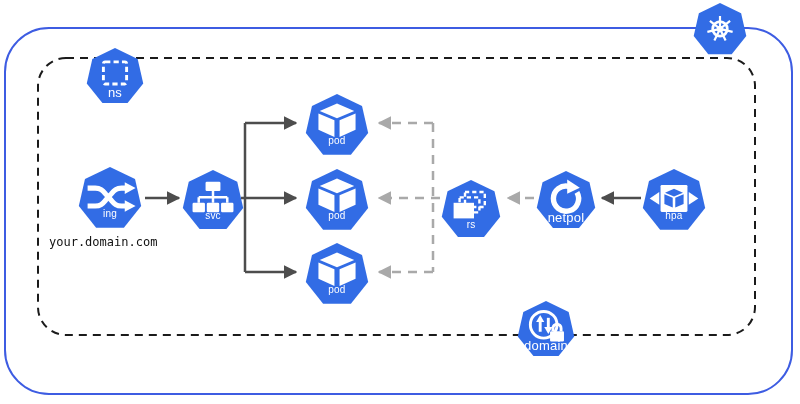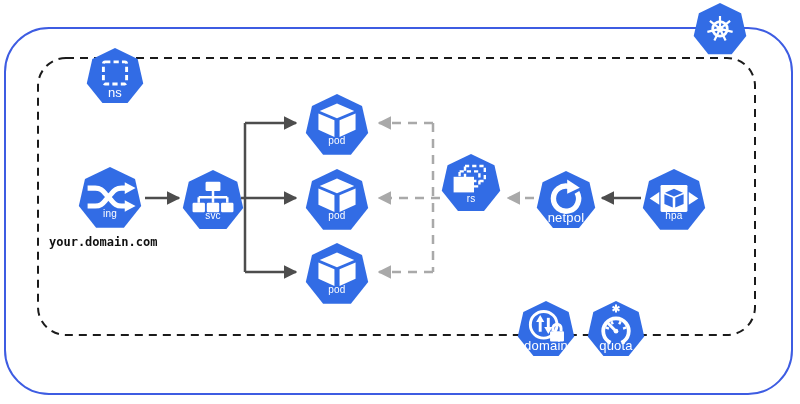--- a/index.html
+++ b/index.html
@@ -7,21 +7,21 @@
          font-family:"Liberation Sans",sans-serif;}
   .wires{position:absolute;left:0;top:0;z-index:1;}
   .icon{position:absolute;z-index:3;}
   .hept{position:absolute;inset:0;background:#326CE5;
         clip-path:polygon(50% 0%,89.1% 18.8%,98.7% 61.1%,71.7% 95%,28.3% 95%,1.3% 61.1%,10.9% 18.8%);}
   .glyph{position:absolute;inset:0;width:100%;height:100%;}
   .ilabel{position:absolute;left:0;right:0;top:66%;text-align:center;color:#fff;
           font-size:10px;line-height:1;letter-spacing:0.2px;}
   .ilabel.small{font-size:13px;}
   .domain{position:absolute;left:49px;top:235px;z-index:3;color:#111;
-          font-family:"DejaVu Sans Mono","Liberation Mono",monospace;font-size:12px;font-weight:bold;}
+          font-family:"DejaVu Sans Mono","Liberation Mono",monospace;font-size:12px;}
 </style>
 </head>
 <body>
 
 <div class="stage">
 
   <svg class="wires" width="800" height="404" viewBox="0 0 800 404">
     <defs>
       <marker id="mDark" viewBox="0 0 10 10" refX="9" refY="5" markerWidth="5.5" markerHeight="5.5" orient="auto">
         <path d="M0,0 L10,5 L0,10 z" fill="#4D4D4D"></path>
@@ -121,21 +121,21 @@
   <div class="icon" style="left:305px;top:243px;width:64px;height:64px">
     <div class="hept"></div>
     <svg class="glyph" viewBox="0 0 100 100">
       <polygon points="50,15 77,26.5 50,38 23,26.5" fill="#fff"></polygon>
       <polygon points="21,30.5 46,41 46,67 21,56" fill="#fff"></polygon>
       <polygon points="54,41 79,30.5 79,56 54,67" fill="#fff"></polygon>
     </svg>
     <span class="ilabel">pod</span>
   </div>
 
-  <div class="icon" style="left:441px;top:154px;width:60px;height:60px">
+  <div class="icon" style="left:441px;top:180px;width:60px;height:60px">
     <div class="hept"></div>
     <svg class="glyph" viewBox="0 0 100 100">
       <rect x="40" y="20" width="33" height="25" fill="none" stroke="#fff" stroke-width="4" stroke-dasharray="7 5"></rect>
       <rect x="31" y="29" width="33" height="25" fill="none" stroke="#fff" stroke-width="4" stroke-dasharray="7 5"></rect>
       <rect x="21" y="38" width="34" height="26" fill="#fff"></rect>
     </svg>
     <span class="ilabel">rs</span>
   </div>
 
   <div class="icon" style="left:536px;top:171px;width:60px;height:60px">
@@ -167,28 +167,17 @@
       <path d="M40 53 V34" stroke="#fff" stroke-width="5" fill="none"></path>
       <polygon points="33,36 40,24 47,36" fill="#fff"></polygon>
       <path d="M54 29 V48" stroke="#fff" stroke-width="5" fill="none"></path>
       <polygon points="47,45 54,57 61,45" fill="#fff"></polygon>
       <path d="M62 52 v-5 a7 7 0 0 1 14 0 v5" fill="none" stroke="#fff" stroke-width="5"></path>
       <rect x="57" y="52" width="24" height="18" rx="2" fill="#fff"></rect>
     </svg>
     <span class="ilabel small">domain</span>
   </div>
 
-  <div class="icon" style="left:587px;top:301px;width:58px;height:58px">
-    <div class="hept"></div>
-    <svg class="glyph" viewBox="0 0 100 100">
-      <path d="M50 6 V20 M44 9.5 L56 16.5 M44 16.5 L56 9.5" stroke="#fff" stroke-width="3.5" fill="none"></path>
-      <path d="M 59.3 71.9 A 22 22 0 1 0 40.7 71.9" fill="none" stroke="#fff" stroke-width="6.5"></path>
-      <path d="M37.8 47.6 L32.1 45.5 M44.5 40.2 L42 34.8 M55.5 40.2 L58 34.8 M62.2 47.6 L67.9 45.5" stroke="#fff" stroke-width="4" fill="none"></path>
-      <path d="M50 52 L37 39" stroke="#fff" stroke-width="5" stroke-linecap="round" fill="none"></path>
-      <circle cx="50" cy="52" r="4" fill="#fff"></circle>
-    </svg>
-    <span class="ilabel small">quota</span>
-  </div>
 
 
   <div class="domain">your.domain.com</div>
 
 </div>
 
 </body></html>

